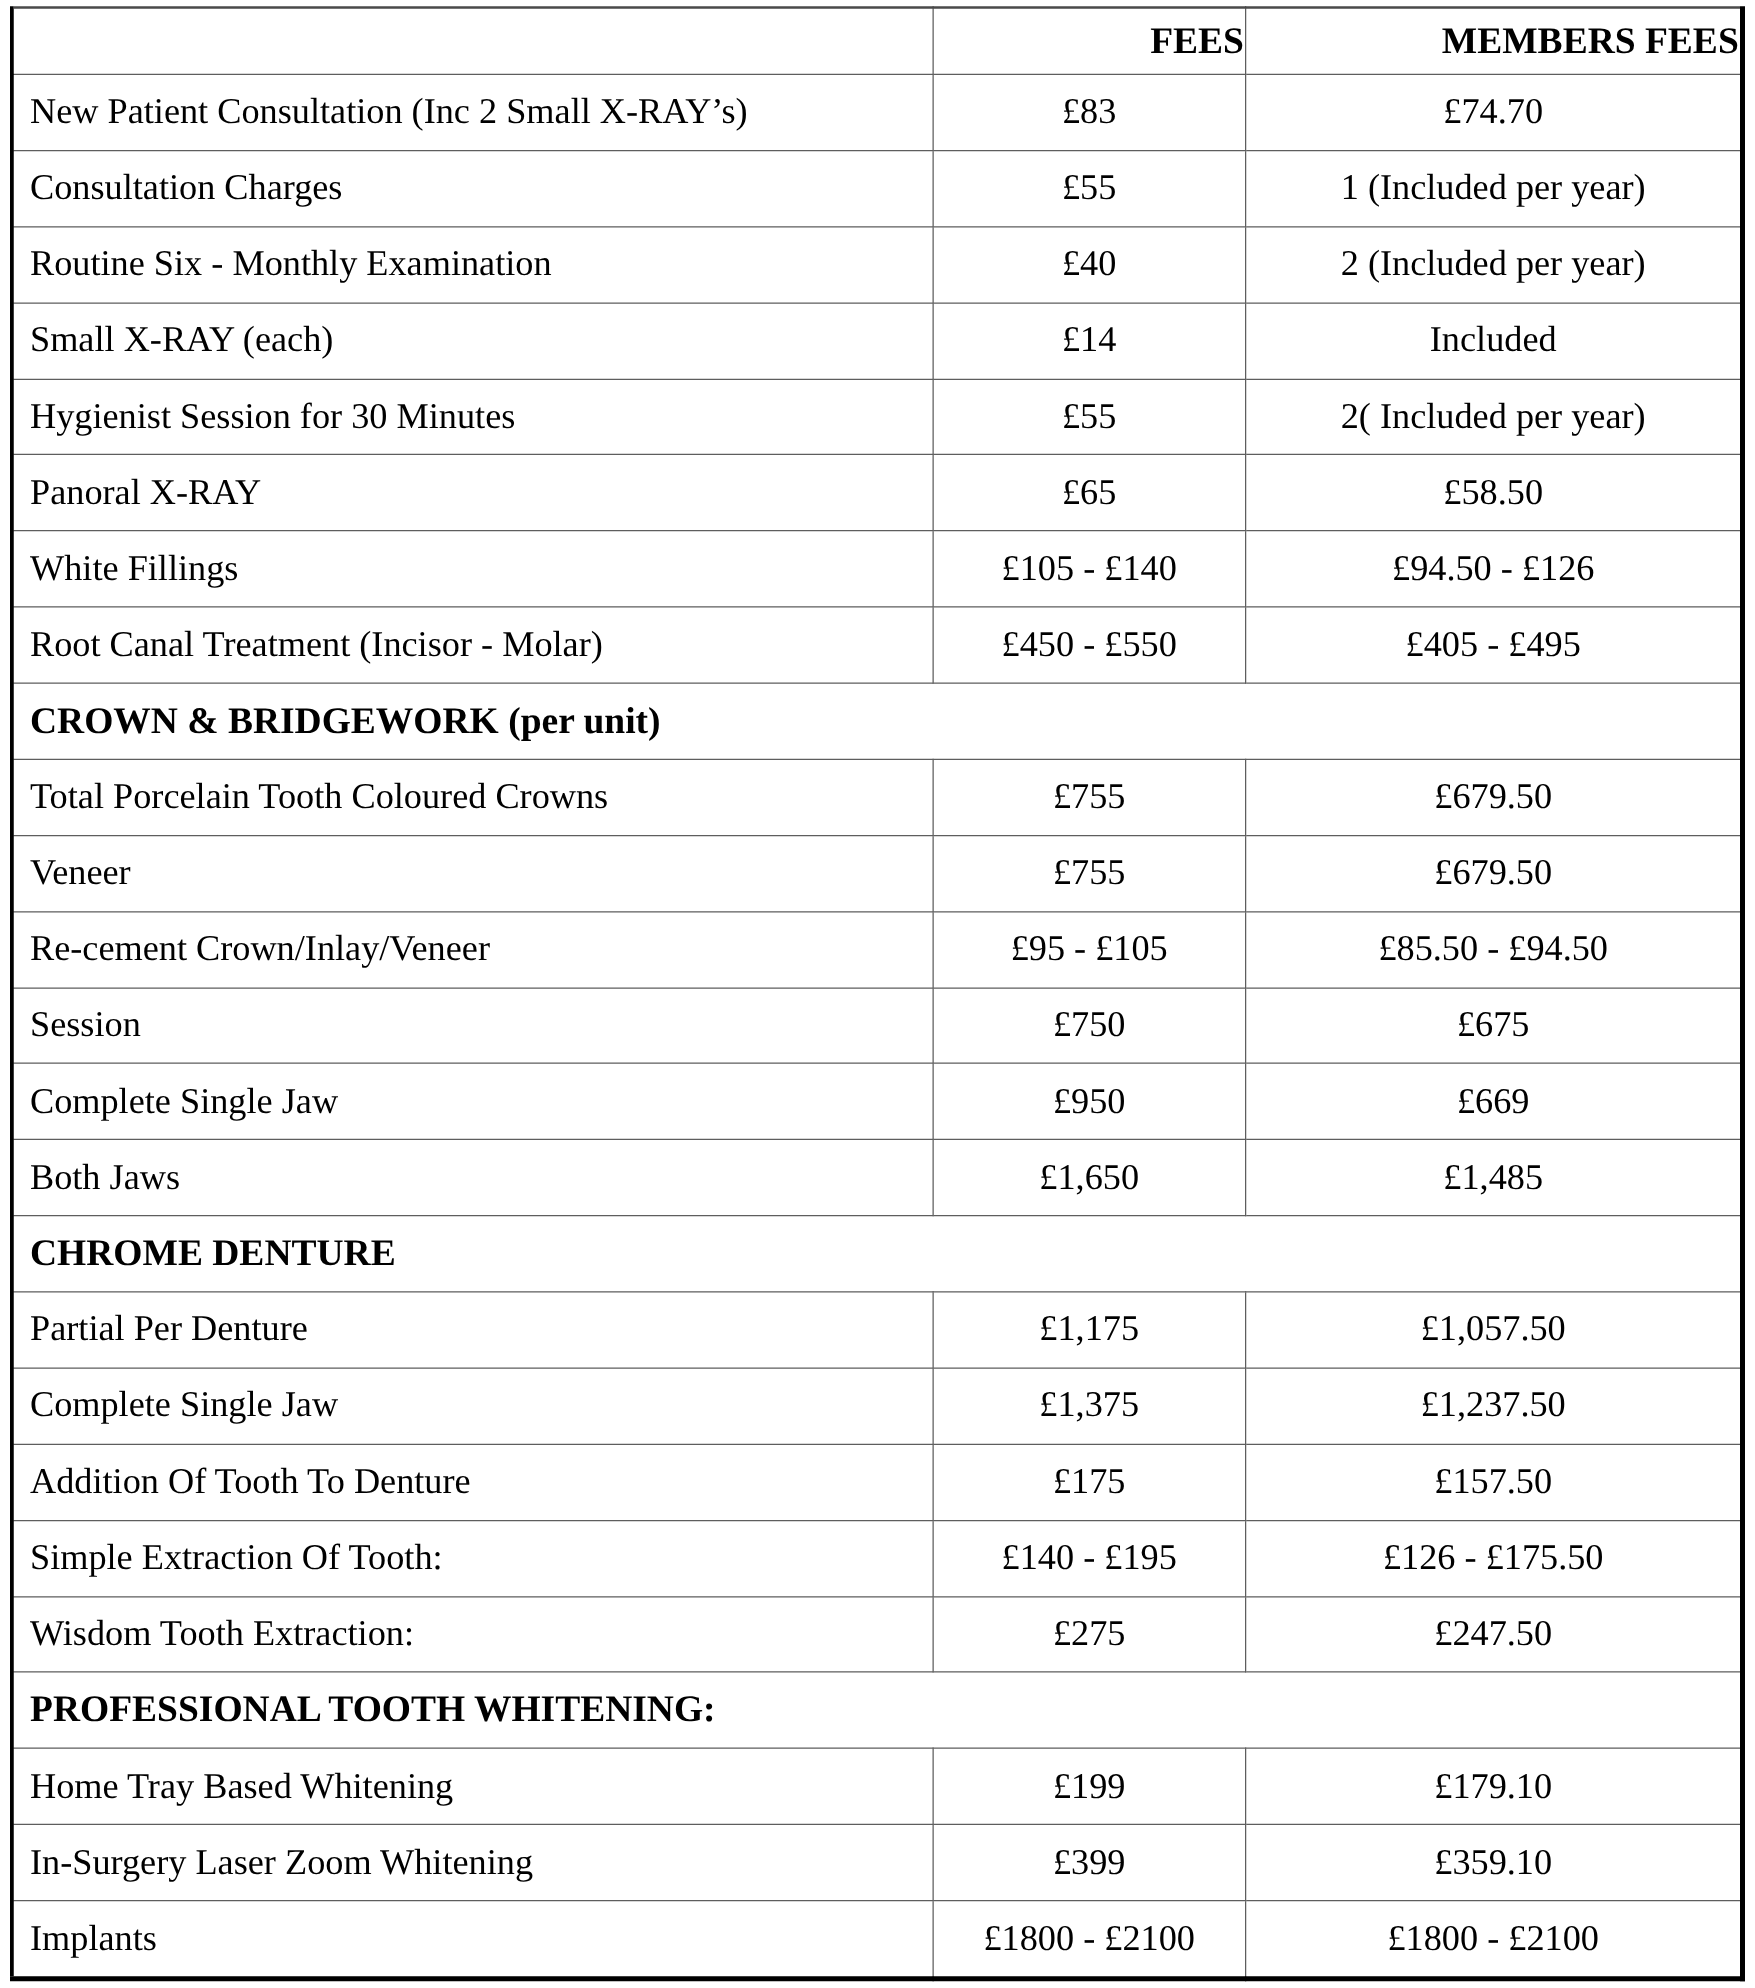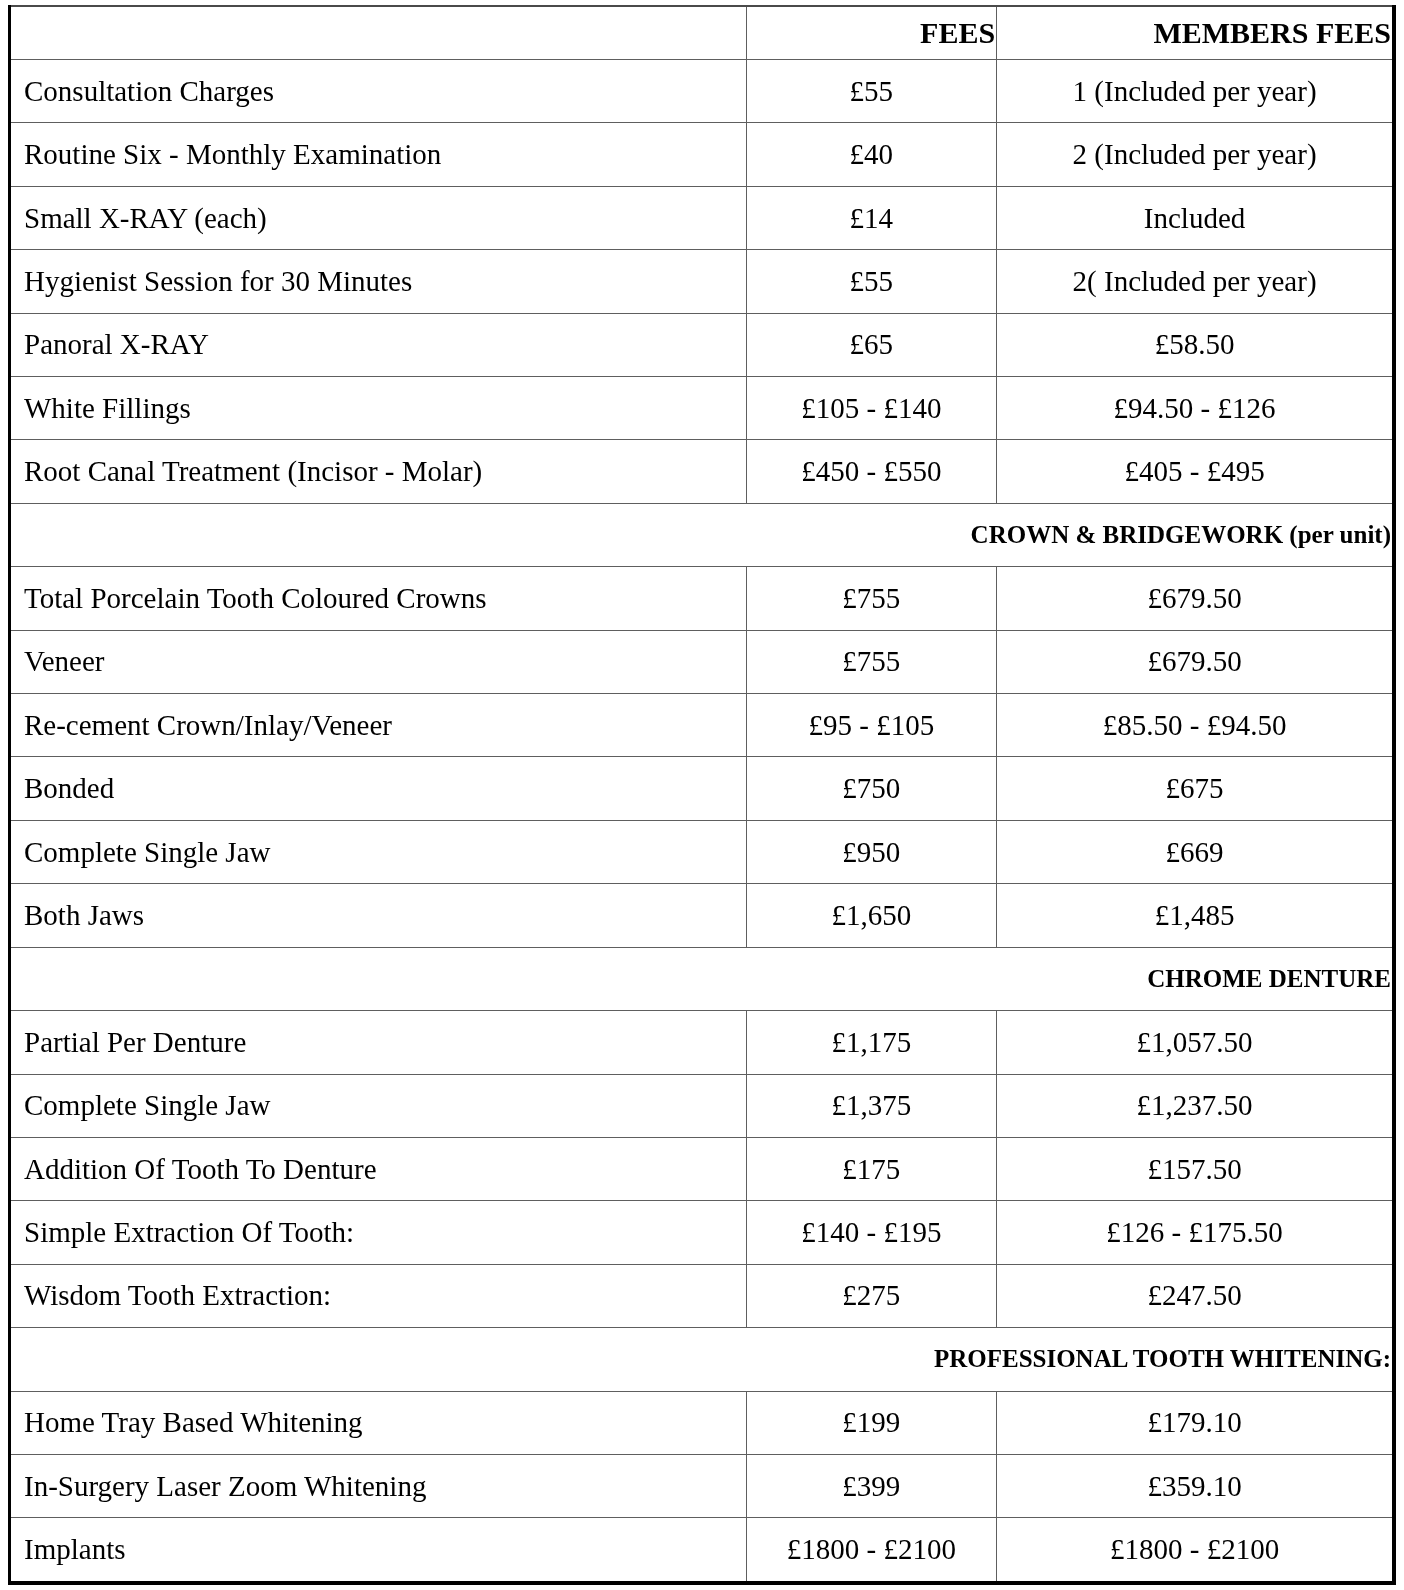--- a/index.html
+++ b/index.html
@@ -44,42 +44,47 @@
   td.cell-service {
     text-align: left;
     padding-left: 13px;
   }
   td.cell-fee,
   td.cell-members-fee {
     text-align: center;
   }
   tr.section-row td {
     font-weight: bold;
-    font-size: 25px;
-    text-align: right;
+    font-size: 30px;
+    text-align: left;
     padding-left: 13px;
   }
 </style>
 </head>
 <body>
 
 <table class="fees-table">
   <colgroup>
     <col style="width: 53.2%;">
     <col style="width: 18.1%;">
     <col style="width: 28.7%;">
   </colgroup>
   <thead>
     <tr>
       <th></th>
       <th>FEES</th>
       <th>MEMBERS FEES</th>
     </tr>
   </thead>
   <tbody id="rows">
+      <tr>
+        <td class="cell-service">New Patient Consultation (Inc 2 Small X-RAY’s)</td>
+        <td class="cell-fee">£83</td>
+        <td class="cell-members-fee">£74.70</td>
+      </tr>
       <tr>
         <td class="cell-service">Consultation Charges</td>
         <td class="cell-fee">£55</td>
         <td class="cell-members-fee">1 (Included per year)</td>
       </tr>
       <tr>
         <td class="cell-service">Routine Six - Monthly Examination</td>
         <td class="cell-fee">£40</td>
         <td class="cell-members-fee">2 (Included per year)</td>
       </tr>
@@ -120,21 +125,21 @@
         <td class="cell-service">Veneer</td>
         <td class="cell-fee">£755</td>
         <td class="cell-members-fee">£679.50</td>
       </tr>
       <tr>
         <td class="cell-service">Re-cement Crown/Inlay/Veneer</td>
         <td class="cell-fee">£95 - £105</td>
         <td class="cell-members-fee">£85.50 - £94.50</td>
       </tr>
       <tr>
-        <td class="cell-service">Bonded</td>
+        <td class="cell-service">Session</td>
         <td class="cell-fee">£750</td>
         <td class="cell-members-fee">£675</td>
       </tr>
       <tr>
         <td class="cell-service">Complete Single Jaw</td>
         <td class="cell-fee">£950</td>
         <td class="cell-members-fee">£669</td>
       </tr>
       <tr>
         <td class="cell-service">Both Jaws</td>

